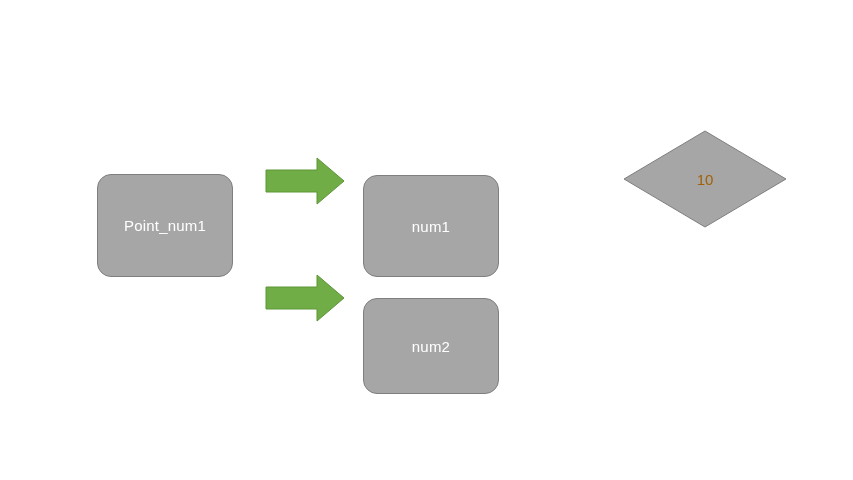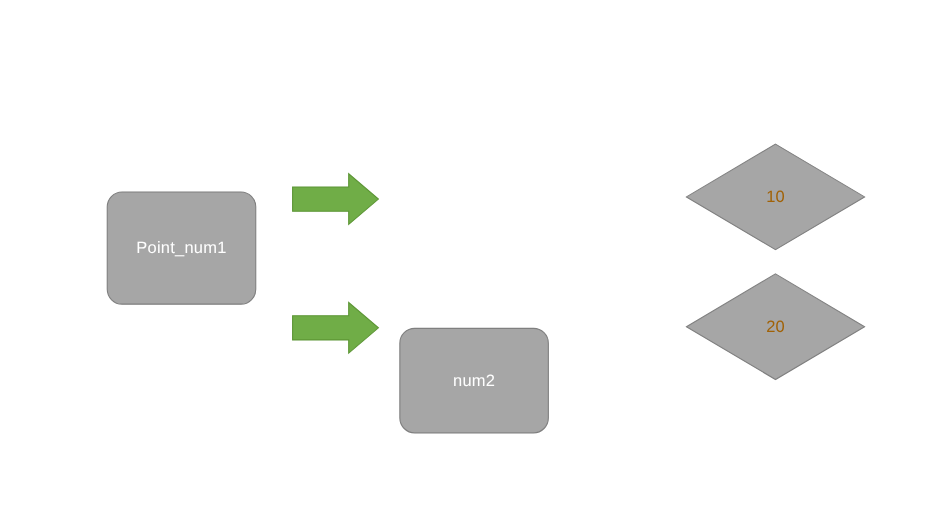--- a/index.html
+++ b/index.html
@@ -81,39 +81,36 @@
   <div class="node-box" id="box-point-num1">
     <span class="node-label">Point_num1</span>
   </div>
 
   <div class="arrow" id="arrow-1">
     <svg viewBox="0 0 82 52" xmlns="http://www.w3.org/2000/svg">
       <polygon points="2,15 53,15 53,3 80,26 53,49 53,37 2,37" fill="#70ad47" stroke="#5d9636" stroke-width="1"></polygon>
     </svg>
   </div>
 
+  <div class="node-box" id="box-num1">
+    <span class="node-label">num1</span>
+  </div>
 
   <div class="diamond" id="diamond-10">
     <svg viewBox="0 0 164 98" xmlns="http://www.w3.org/2000/svg">
       <polygon points="82,1 163,49 82,97 1,49" fill="#a6a6a6" stroke="#7f7f7f" stroke-width="1"></polygon>
     </svg>
     <span class="diamond-label">10</span>
   </div>
 
 
   <div class="arrow" id="arrow-2">
     <svg viewBox="0 0 82 52" xmlns="http://www.w3.org/2000/svg">
       <polygon points="2,15 53,15 53,3 80,26 53,49 53,37 2,37" fill="#70ad47" stroke="#5d9636" stroke-width="1"></polygon>
     </svg>
   </div>
 
   <div class="node-box" id="box-num2">
     <span class="node-label">num2</span>
   </div>
 
-  <div class="diamond" id="diamond-20">
-    <svg viewBox="0 0 164 98" xmlns="http://www.w3.org/2000/svg">
-      <polygon points="82,1 163,49 82,97 1,49" fill="#a6a6a6" stroke="#7f7f7f" stroke-width="1"></polygon>
-    </svg>
-    <span class="diamond-label">20</span>
-  </div>
 
 </div>
 
 </body></html>

